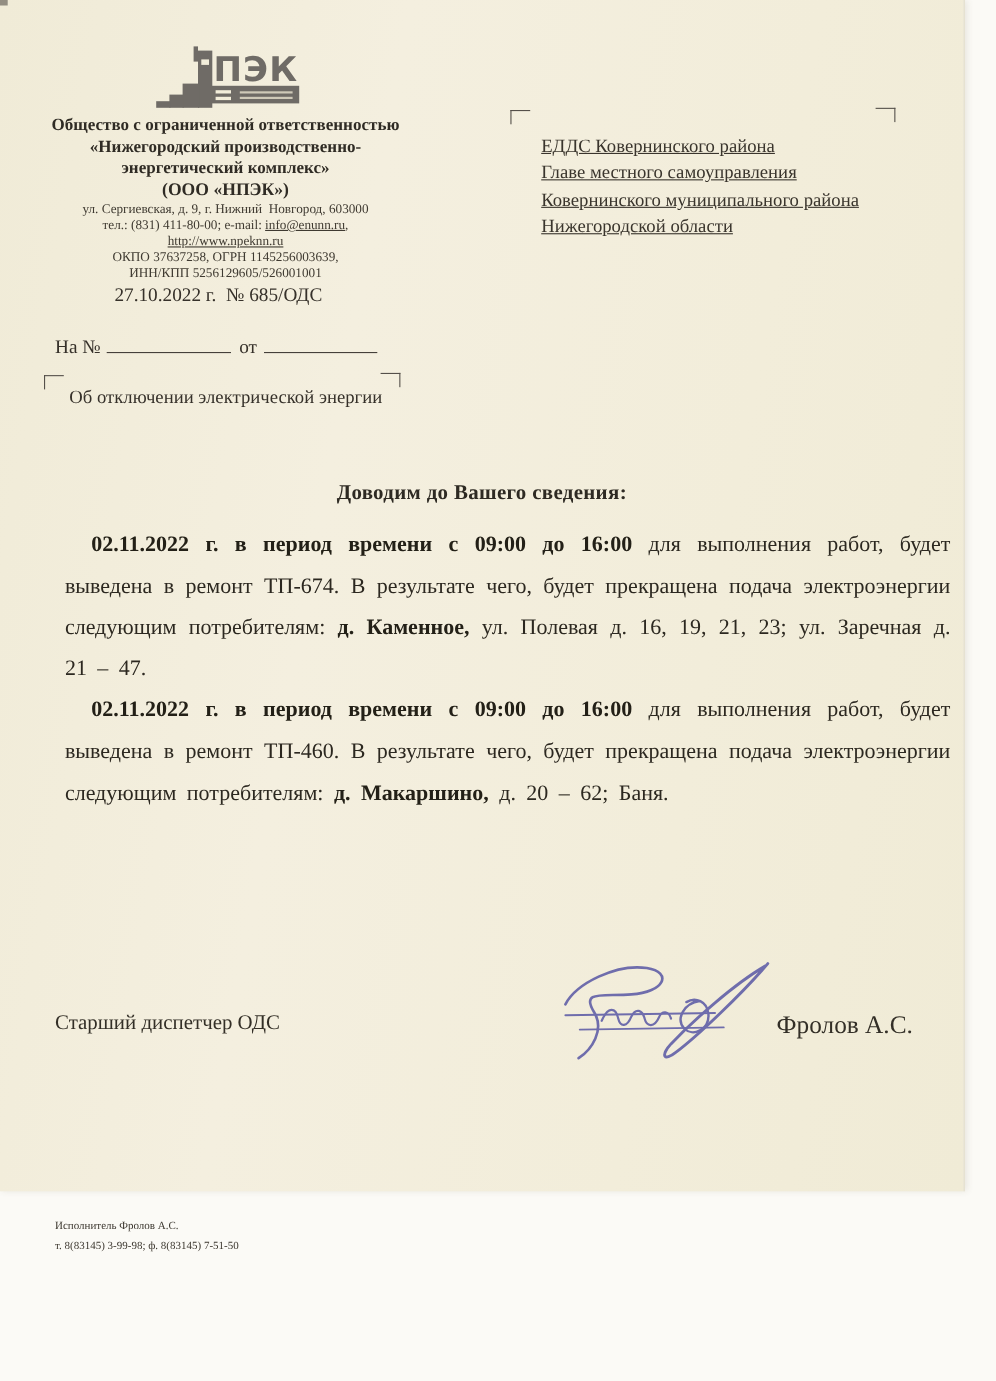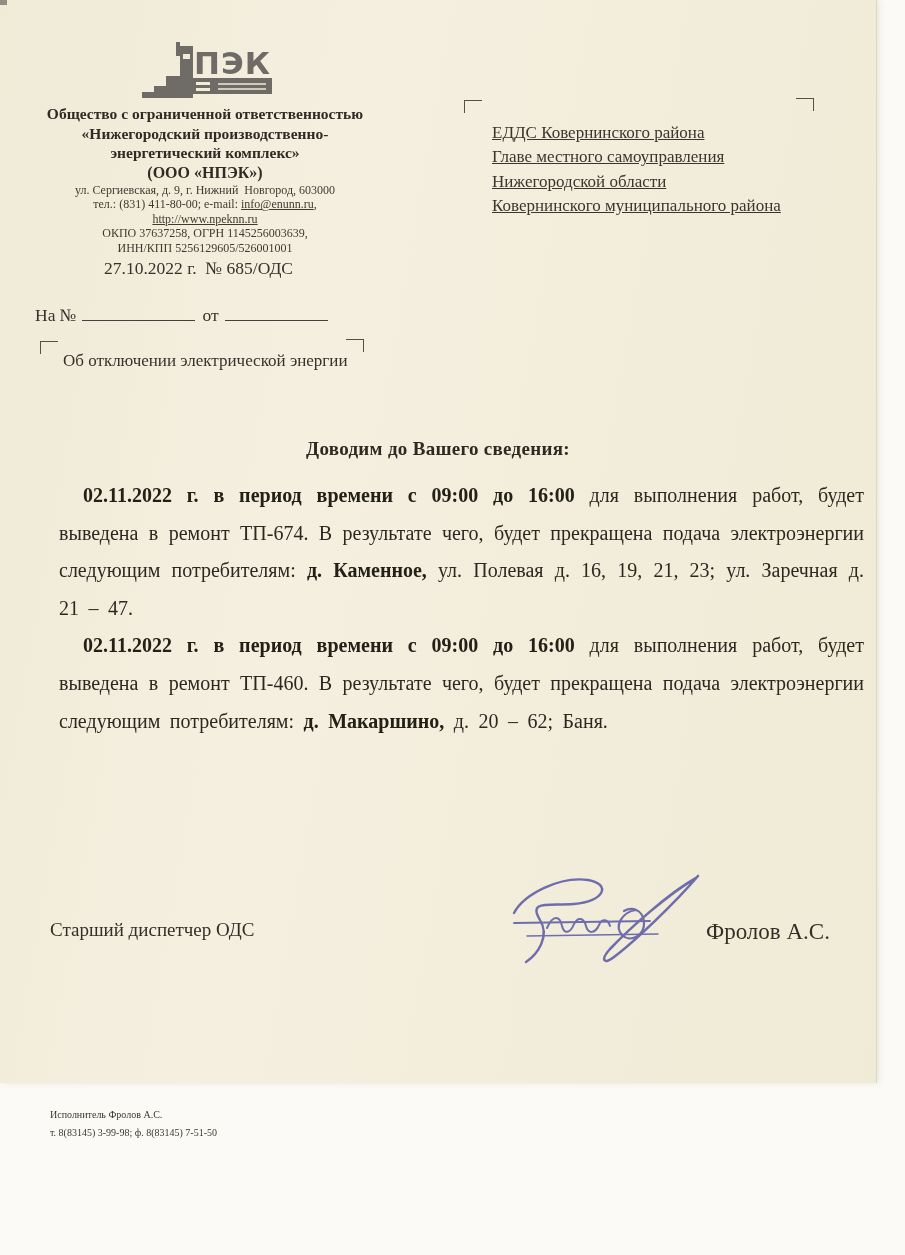--- a/index.html
+++ b/index.html
@@ -23,21 +23,21 @@
   .org-name{font-weight:bold;font-size:16px;line-height:20px;color:#2f2b24;}
   .org-small{font-size:12px;line-height:14.6px;color:#3f3a31;white-space:pre;}
   .u{text-decoration:underline;}
   
   .corner{position:absolute;width:17px;height:12px;}
   .corner.tl{border-left:1.8px solid #55504a;border-top:1.8px solid #55504a;}
   .corner.tr{border-right:1.8px solid #55504a;border-top:1.8px solid #55504a;}
   .addressee{position:absolute;left:492px;top:121px;font-size:17px;line-height:24.4px;color:#3a352d;text-decoration:underline;}
   
   .date-line{position:absolute;left:104px;top:258px;font-size:17.5px;white-space:pre;color:#36312a;}
-  .na-line{position:absolute;left:35px;top:303px;font-size:17.5px;color:#36312a;}
+  .na-line{position:absolute;left:50px;top:303px;font-size:17.5px;color:#36312a;}
   .blank{display:inline-block;border-bottom:1.4px solid #45403a;height:17px;vertical-align:baseline;}
   .blank.b1{width:113px;margin:0 7px 0 6px;}
   .blank.b2{width:103px;margin-left:6px;}
   .subject{position:absolute;left:63px;top:351px;font-size:17px;color:#36312a;}
   
   .salutation{position:absolute;left:0;top:438px;width:876px;text-align:center;
     font-weight:bold;font-size:19px;letter-spacing:.3px;color:#2e2a23;}
   .body-text{position:absolute;left:59px;top:477px;width:805px;}
   .para{
     margin:0;font-size:20px;line-height:37.6px;color:#2c2820;
@@ -85,22 +85,22 @@
     <div class="org-small">ОКПО 37637258, ОГРН 1145256003639,</div>
     <div class="org-small">ИНН/КПП 5256129605/526001001</div>
   </div>
 
   <div class="corner tl" style="left:464px;top:100px;"></div>
   <div class="corner tr" style="left:796px;top:98px;"></div>
 
   <div class="addressee">
     <div>ЕДДС Ковернинского района</div>
     <div>Главе местного самоуправления</div>
+    <div>Ковернинского муниципального района</div>
     <div>Нижегородской области</div>
-    <div>Ковернинского муниципального района</div>
   </div>
 
   <div class="date-line">27.10.2022 г.  № 685/ОДС</div>
 
   <div class="na-line">
     <span>На №</span><span class="blank b1"></span><span>от</span><span class="blank b2"></span>
   </div>
 
   <div class="corner tl" style="left:40px;top:341px;"></div>
   <div class="corner tr" style="left:346px;top:339px;"></div>

